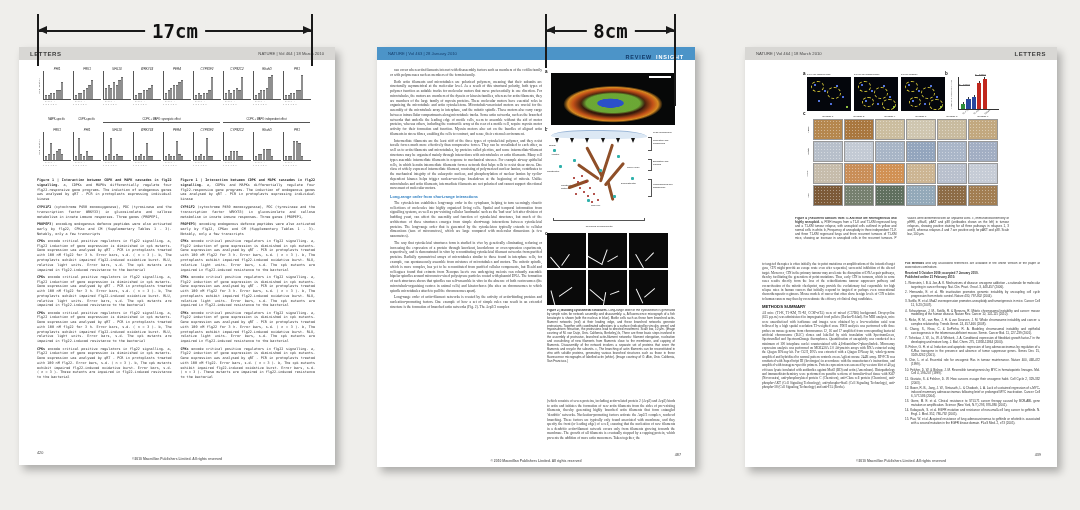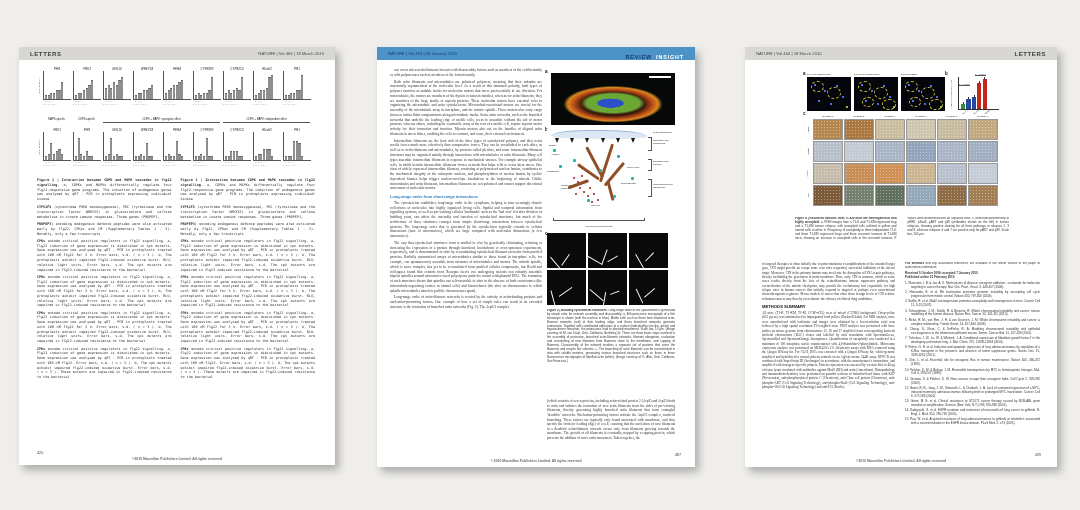--- a/index.html
+++ b/index.html
@@ -130,20 +130,36 @@
         font-size:3px;line-height:1.3;color:#333;text-align:justify;}
   .p3br .rcv{font-weight:bold;margin:2.5px 0 2px 0;}
   .refs{margin:0;padding:0;list-style:none;}
   .refs li{margin:0 0 1.4px 0;padding-left:6px;text-indent:-6px;}
 </style>
 </head>
 <body>
 
 <div class="canvas">
 
+  <div class="dim" style="left:37px;top:14px;width:276px;height:52px;">
+    <div class="tick" style="left:0;height:52px;"></div>
+    <div class="tick" style="right:0;height:52px;"></div>
+    <div class="hline" style="top:16px;"></div>
+    <div class="ah l" style="top:12.2px;"></div>
+    <div class="ah r" style="top:12.2px;"></div>
+    <div class="lbl" style="top:17px;">17cm</div>
+  </div>
+  <div class="dim" style="left:545px;top:14px;width:131px;height:54px;">
+    <div class="tick" style="left:0;height:54px;"></div>
+    <div class="tick" style="right:0;height:92px;"></div>
+    <div class="hline" style="top:16px;"></div>
+    <div class="ah l" style="top:12.2px;"></div>
+    <div class="ah r" style="top:12.2px;"></div>
+    <div class="lbl" style="top:17px;">8cm</div>
+  </div>
 
   <div class="page" style="left:19px;width:316px;height:418px;">
     <div class="hdr gray">
       <span class="hr-bold">LETTERS</span>
       <span class="hl">NATURE | Vol 464 | 18 March 2010</span>
     </div>
     <div class="chartzone" style="top:20px;">
       <div class="crow">
         <div class="ylab">Fold induction</div>
         <div style="flex:1;display:flex;" id="p1row1">

